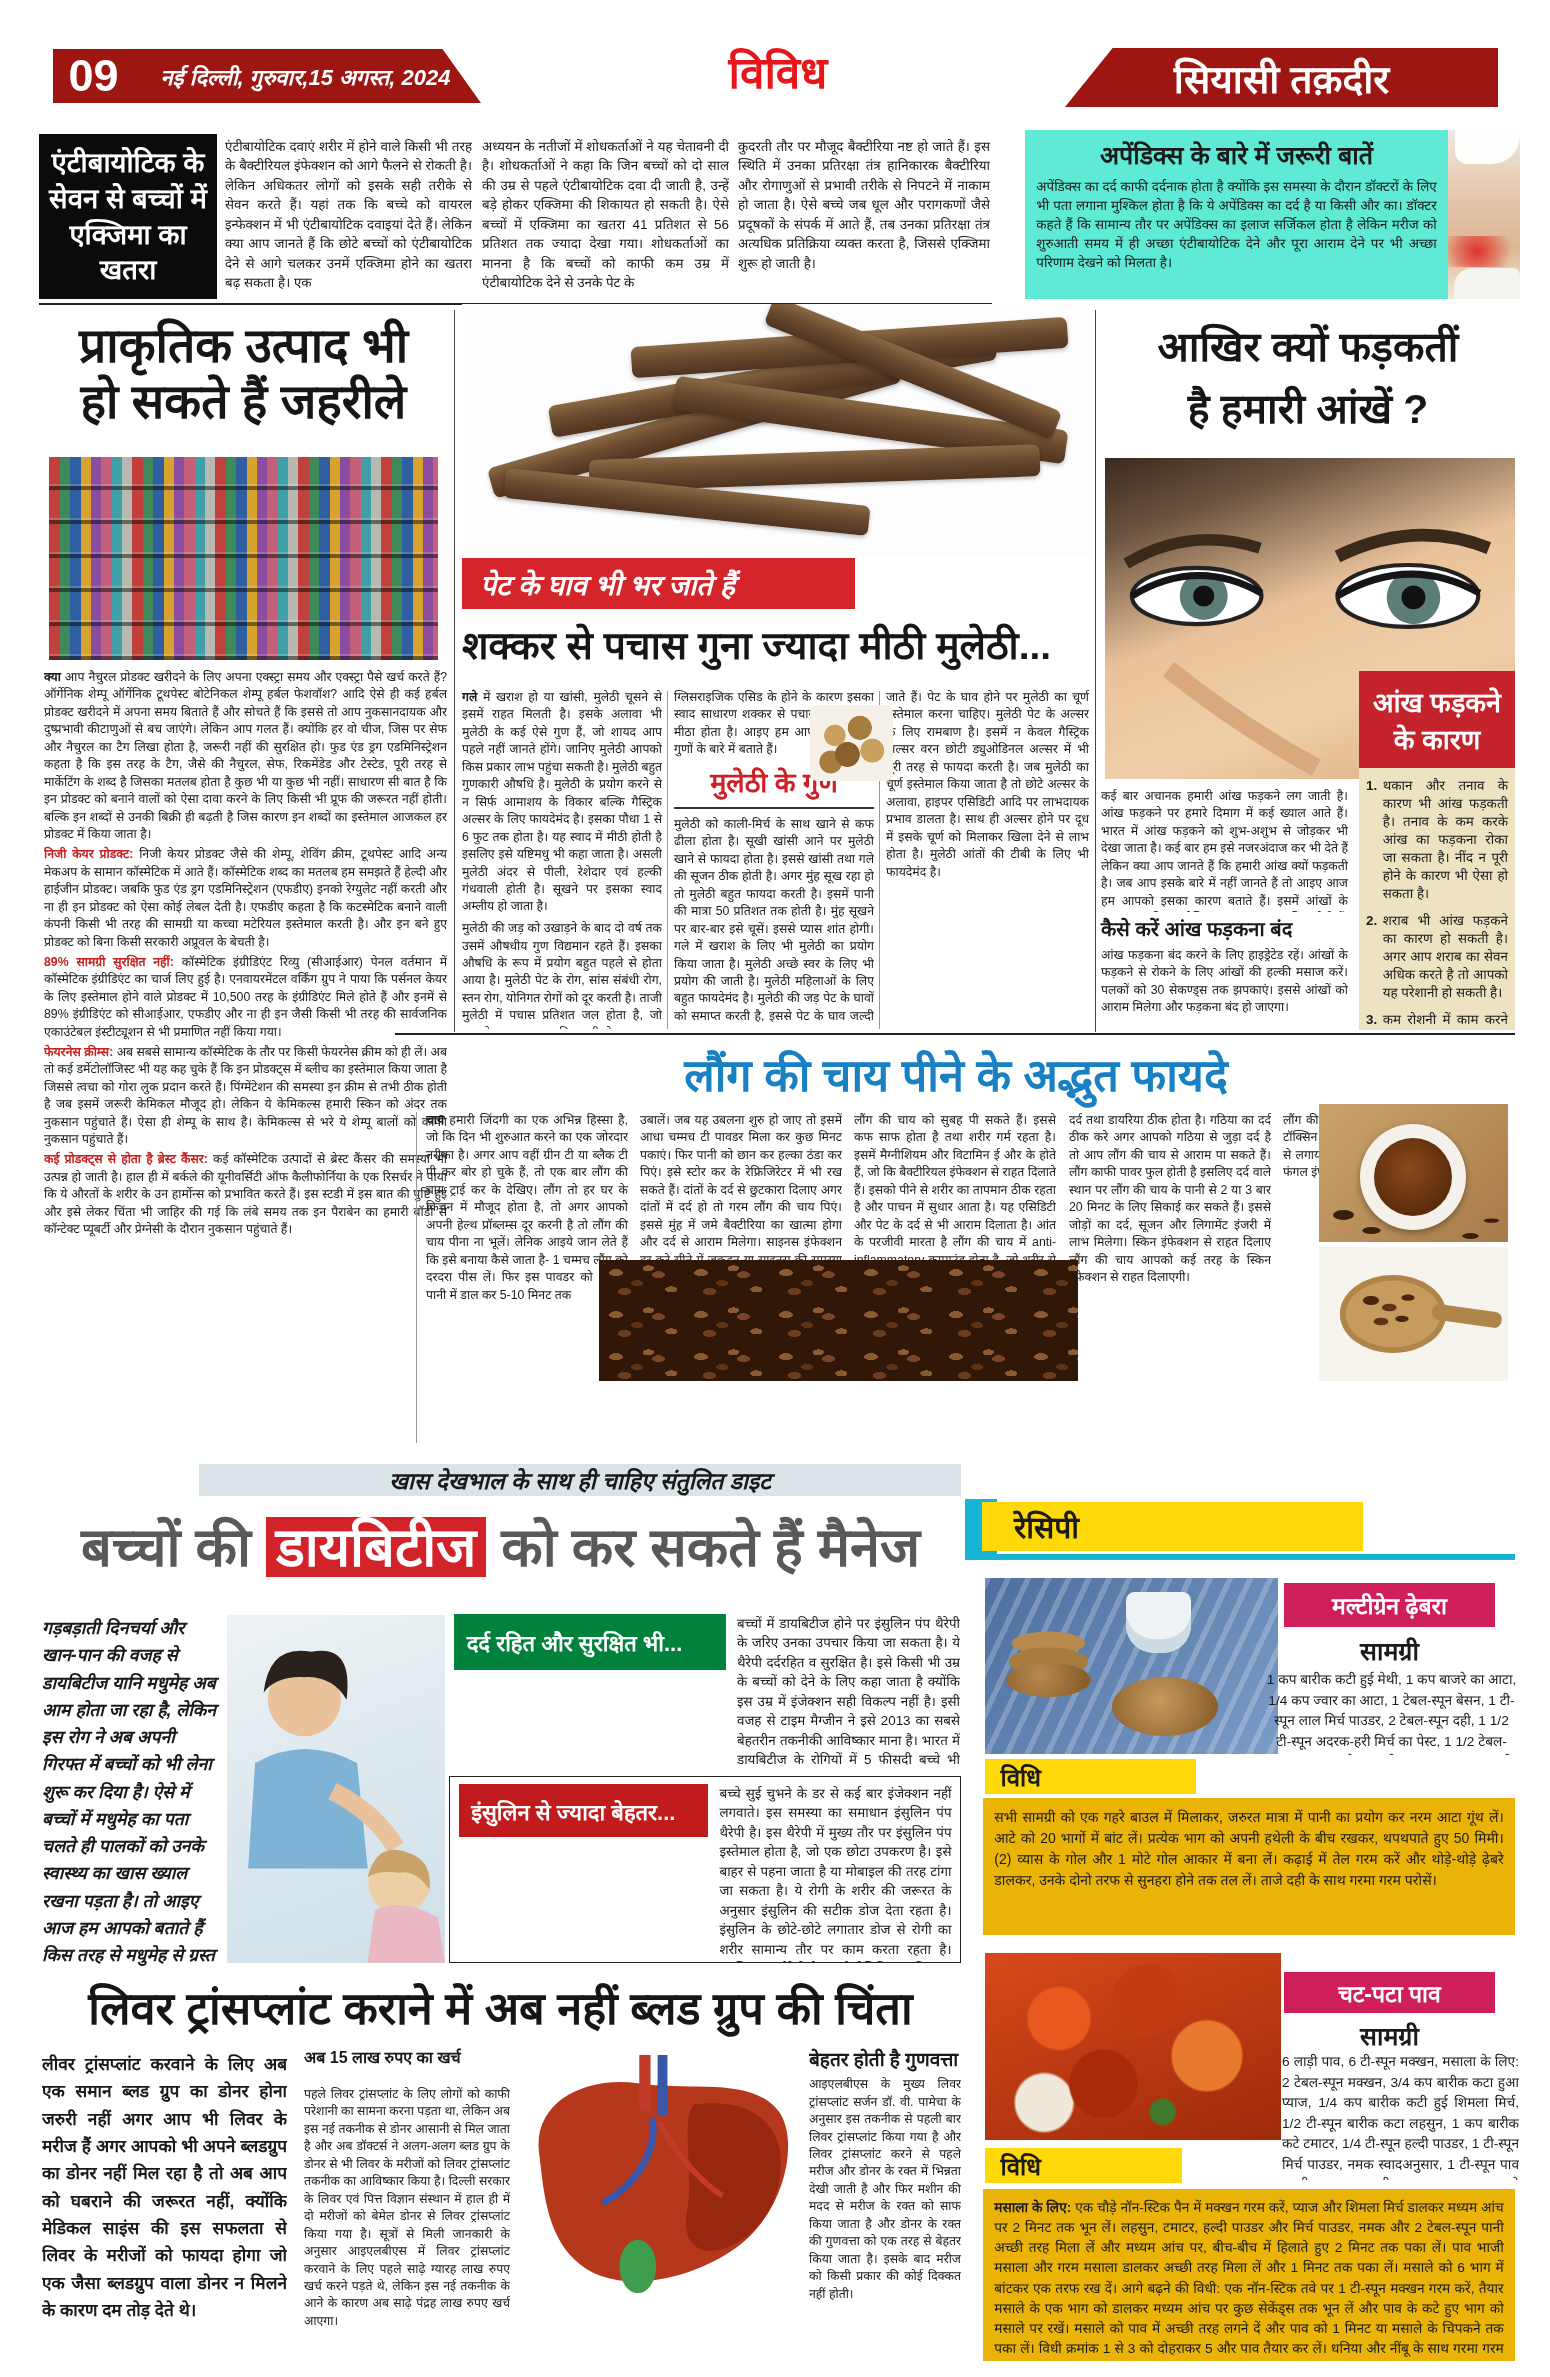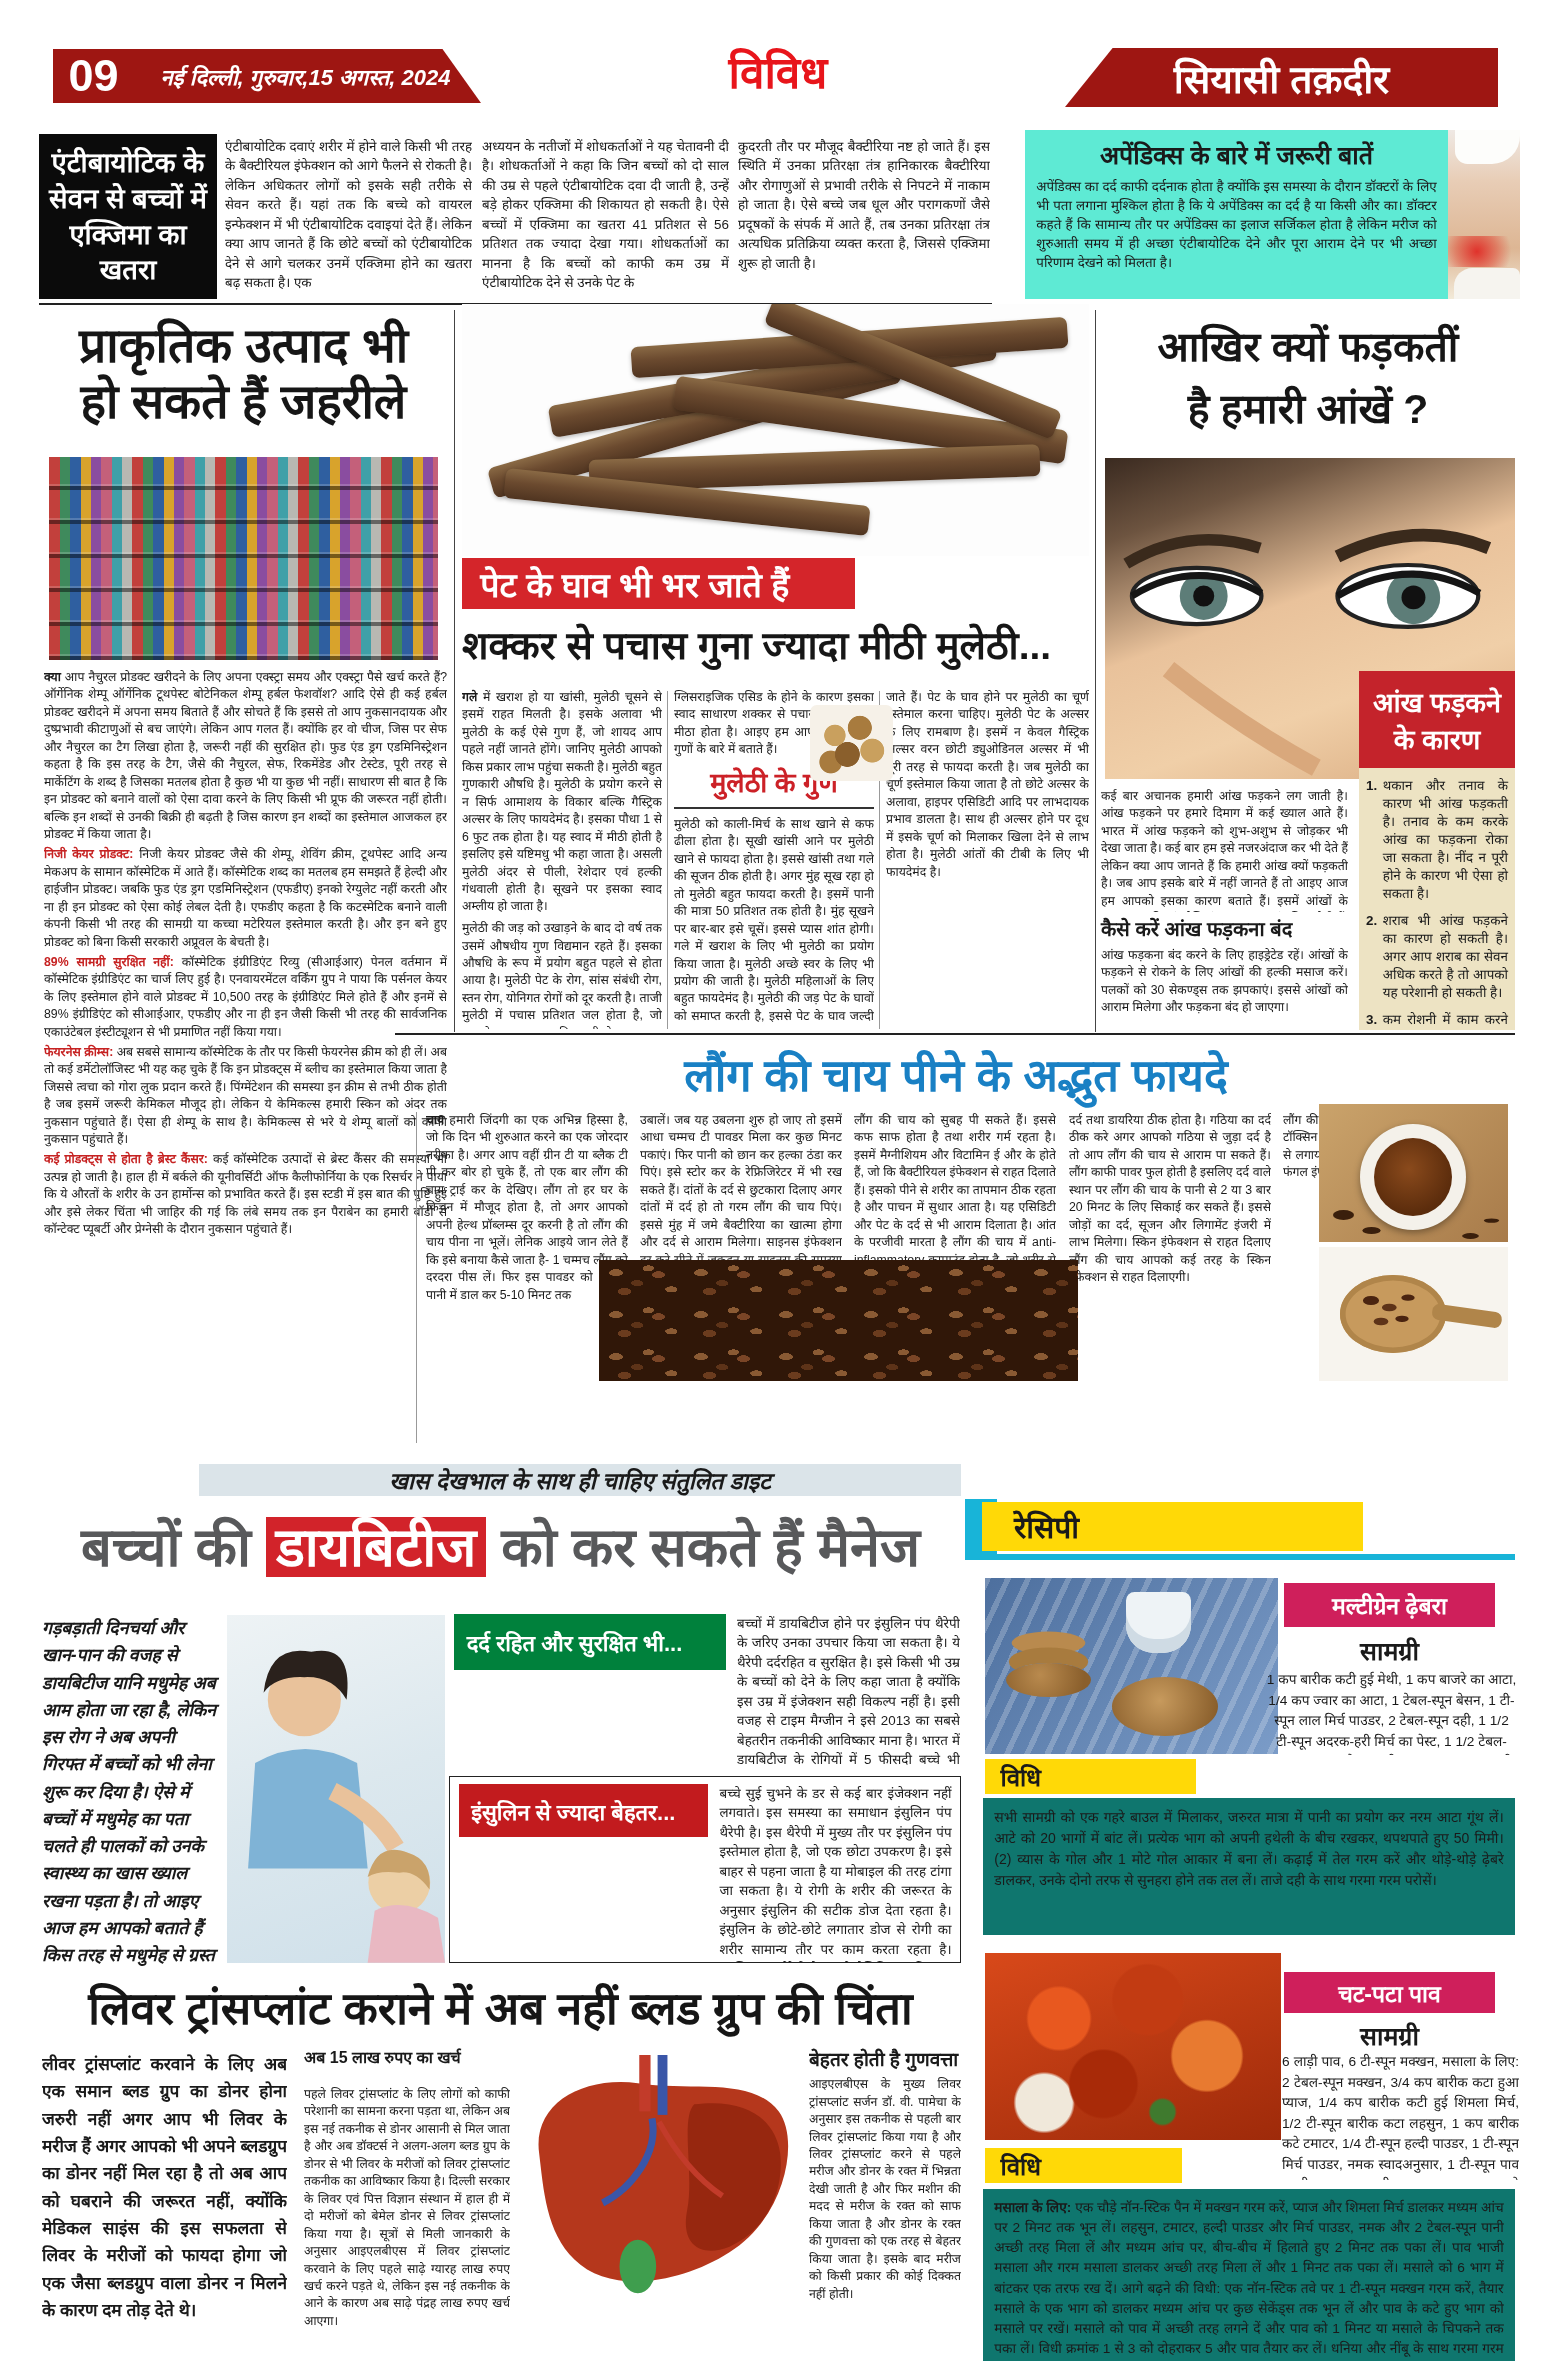--- a/index.html
+++ b/index.html
@@ -19,21 +19,21 @@
   .black-box{background:#0b0b0b;color:#fff;display:flex;align-items:center;justify-content:center;text-align:center;}
   .yellow-box{background:#5eead4;}
   .red-kicker{background:#d4252a;color:#fff;display:flex;align-items:center;padding-left:18.3px;}
   .headline{font-weight:bold;color:#161616;}
   .center{text-align:center;}
   .photo{overflow:hidden;position:absolute;}
   .green-sub{background:#00813c;color:#fff;font-weight:bold;display:flex;align-items:center;padding-left:12.7px;}
   .red-sub{background:#c21b1e;color:#fff;font-weight:bold;display:flex;align-items:center;padding-left:12.7px;}
   .pink-head{background:#cf1f5b;color:#fff;font-weight:bold;display:flex;align-items:center;justify-content:center;}
   .cream{background:#ede3c3;}
-  .method-box{background:#0f766e;}
+  .method-box{background:#eab308;}
   .stick{position:absolute;border-radius:7px;background:linear-gradient(180deg,#8a6a45,#6b4a2f 45%,#4f3420);box-shadow:0 2.1px 4.2px rgba(0,0,0,.25);}
   .item-num{font-weight:bold;color:#1a1a1a;}
   .sidebar-item{display:flex;gap:5.6px;font-size:13.4px;line-height:1.35;margin-bottom:8.5px;text-align:justify;}
   .ing-txt{font-size:13.7px;line-height:1.5;text-align:center;overflow:hidden;}
 </style>
 </head>
 <body>
 
 <div class="page">
 
@@ -84,21 +84,21 @@
   <div class="abs photo" style="left:462px;top:304px;width:627px;height:252px;background:#fdfdfd;">
     <div class="stick" style="left:21px;top:106px;width:423px;height:31px;transform:rotate(-16deg);"></div>
     <div class="stick" style="left:85px;top:63px;width:451px;height:32px;transform:rotate(-10deg);"></div>
     <div class="stick" style="left:169px;top:28px;width:437px;height:31px;transform:rotate(-4deg);"></div>
     <div class="stick" style="left:211px;top:99px;width:395px;height:34px;transform:rotate(8deg);"></div>
     <div class="stick" style="left:127px;top:148px;width:451px;height:32px;transform:rotate(-2deg);"></div>
     <div class="stick" style="left:296px;top:49px;width:310px;height:30px;transform:rotate(22deg);"></div>
     <div class="stick" style="left:42px;top:183px;width:366px;height:30px;transform:rotate(6deg);"></div>
   </div>
   <div class="abs red-kicker" style="left:462px;top:558px;width:375px;height:51px;">
-    <span style="font-size:34px;font-weight:bold;">पेट के घाव भी भर जाते हैं</span>
+    <span style="font-size:28px;font-weight:bold;font-style:italic;">पेट के घाव भी भर जाते हैं</span>
   </div>
   <div class="abs headline" style="left:462px;top:617px;width:627px;font-size:39px;">शक्कर से पचास गुना ज्यादा मीठी मुलेठी...</div>
   <div class="abs body-txt just" style="left:462px;top:689px;width:200px;height:340px;">
     <p style="margin:0 0 4.2px 0;"><span class="lead-b">गले</span><span> में खराश हो या खांसी, मुलेठी चूसने से इसमें राहत मिलती है। इसके अलावा भी मुलेठी के कई ऐसे गुण हैं, जो शायद आप पहले नहीं जानते होंगे। जानिए मुलेठी आपको किस प्रकार लाभ पहुंचा सकती है। मुलेठी बहुत गुणकारी औषधि है। मुलेठी के प्रयोग करने से न सिर्फ आमाशय के विकार बल्कि गैस्ट्रिक अल्सर के लिए फायदेमंद है। इसका पौधा 1 से 6 फुट तक होता है। यह स्वाद में मीठी होती है इसलिए इसे यष्टिमधु भी कहा जाता है। असली मुलेठी अंदर से पीली, रेशेदार एवं हल्की गंधवाली होती है। सूखने पर इसका स्वाद अम्लीय हो जाता है।</span></p>
     <p style="margin:0;">मुलेठी की जड़ को उखाड़ने के बाद दो वर्ष तक उसमें औषधीय गुण विद्यमान रहते हैं। इसका औषधि के रूप में प्रयोग बहुत पहले से होता आया है। मुलेठी पेट के रोग, सांस संबंधी रोग, स्तन रोग, योनिगत रोगों को दूर करती है। ताजी मुलेठी में पचास प्रतिशत जल होता है, जो सुखाने पर मात्र दस प्रतिशत ही शेष रह जाता है।</p>
   </div>
   <div class="abs vrule" style="left:667px;top:691px;height:338px;background:#999;"></div>
   <div class="abs body-txt just" style="left:674px;top:689px;width:200px;height:340px;">
     <p style="margin:0 0 5.6px 0;">ग्लिसराइजिक एसिड के होने के कारण इसका स्वाद साधारण शक्कर से पचास गुना अधिक मीठा होता है। आइए हम आपको मुलेठी के गुणों के बारे में बताते हैं।</p>
     <div class="center" style="font-size:27px;font-weight:bold;color:#cc2127;border-bottom:2.1px solid #333;padding-bottom:4.2px;margin:4.2px 0 7px 0;">मुलेठी के गुण</div>

